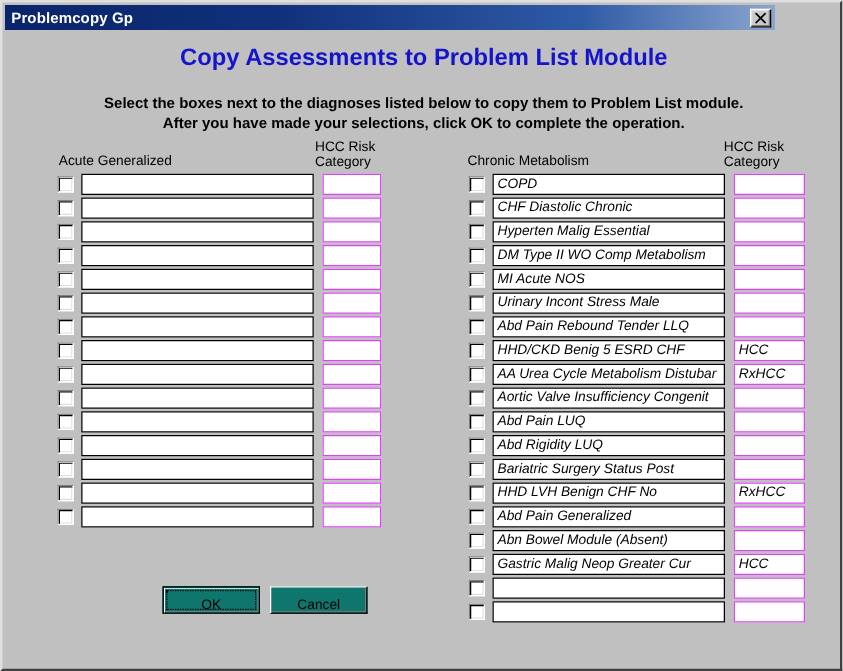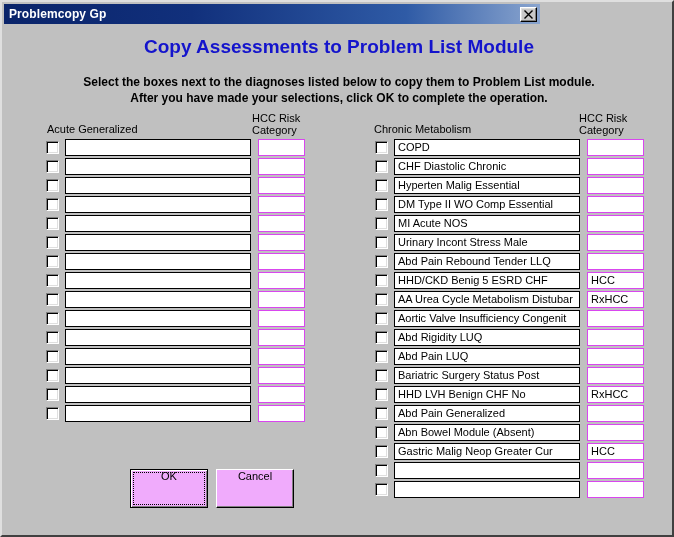--- a/index.html
+++ b/index.html
@@ -20,21 +20,21 @@
     border-top: 2px solid #dfdfdf;
     border-right: 2px solid #404040;
     border-bottom: 2px solid #404040;
     overflow: hidden;
   }
   
   #titlebar {
     position: absolute;
     left: 2px;
     top: 2px;
-    width: 536px;
+    width: 616px;
     height: 20px;
     background: linear-gradient(to right, #0a246a 0%, #11307c 35%, #2f5ba6 75%, #8aa5cf 100%);
     display: flex;
     align-items: center;
   }
   #titlebar-text {
     color: #ffffff;
     font-size: 12px;
     font-weight: bold;
     font-family: "Liberation Sans", sans-serif;
@@ -101,20 +101,21 @@
   
   .list { position: absolute; }
   #acute-list   { left: 44px;  top: 137px; }
   #chronic-list { left: 373px; top: 137px; }
 
   .row {
     position: relative;
     height: 19px;
     display: flex;
     align-items: flex-start;
+    font-style: italic;
   }
   .chk {
     width: 13px;
     height: 13px;
     margin-top: 2px;
     box-sizing: border-box;
     background: #ffffff;
     border-top: 1px solid #808080;
     border-left: 1px solid #808080;
     border-right: 1px solid #ffffff;
@@ -157,28 +158,28 @@
   
   #chronic-list .name-field { width: 186px; }
   #chronic-list .hcc-field  { width: 57px; margin-left: 7px; }
   #acute-list   .name-field { width: 186px; }
   #acute-list   .hcc-field  { width: 47px; margin-left: 7px; }
 
   
   .btn {
     position: absolute;
     width: 78px;
-    height: 39px;
-    box-sizing: border-box;
-    background: #f0abfc;
+    height: 22px;
+    box-sizing: border-box;
+    background: #0f766e;
     font-size: 11px;
     font-family: "Liberation Sans", sans-serif;
     color: #000000;
     display: flex;
-    align-items: flex-start;
+    align-items: flex-end;
     justify-content: center;
     cursor: default;
     border-left: 1px solid #ffffff;
     border-top: 1px solid #ffffff;
     border-right: 1px solid #000000;
     border-bottom: 1px solid #000000;
     box-shadow: inset -1px -1px 0 #808080;
   }
   #ok-button {
     left: 128px;
@@ -309,21 +310,21 @@
         <div class="name-field">CHF Diastolic Chronic</div>
         <div class="hcc-field"></div>
       </div>
       <div class="row">
         <div class="chk"></div>
         <div class="name-field">Hyperten Malig Essential</div>
         <div class="hcc-field"></div>
       </div>
       <div class="row">
         <div class="chk"></div>
-        <div class="name-field">DM  Type II WO Comp Essential</div>
+        <div class="name-field">DM  Type II WO Comp Metabolism</div>
         <div class="hcc-field"></div>
       </div>
       <div class="row">
         <div class="chk"></div>
         <div class="name-field">MI Acute NOS</div>
         <div class="hcc-field"></div>
       </div>
       <div class="row">
         <div class="chk"></div>
         <div class="name-field">Urinary Incont Stress Male</div>
@@ -344,26 +345,26 @@
         <div class="name-field">AA Urea Cycle Metabolism Distubar</div>
         <div class="hcc-field">RxHCC</div>
       </div>
       <div class="row">
         <div class="chk"></div>
         <div class="name-field">Aortic Valve Insufficiency Congenit</div>
         <div class="hcc-field"></div>
       </div>
       <div class="row">
         <div class="chk"></div>
+        <div class="name-field">Abd Pain LUQ</div>
+        <div class="hcc-field"></div>
+      </div>
+      <div class="row">
+        <div class="chk"></div>
         <div class="name-field">Abd Rigidity LUQ</div>
-        <div class="hcc-field"></div>
-      </div>
-      <div class="row">
-        <div class="chk"></div>
-        <div class="name-field">Abd Pain LUQ</div>
         <div class="hcc-field"></div>
       </div>
       <div class="row">
         <div class="chk"></div>
         <div class="name-field">Bariatric Surgery Status Post</div>
         <div class="hcc-field"></div>
       </div>
       <div class="row">
         <div class="chk"></div>
         <div class="name-field">HHD LVH Benign CHF No</div>

